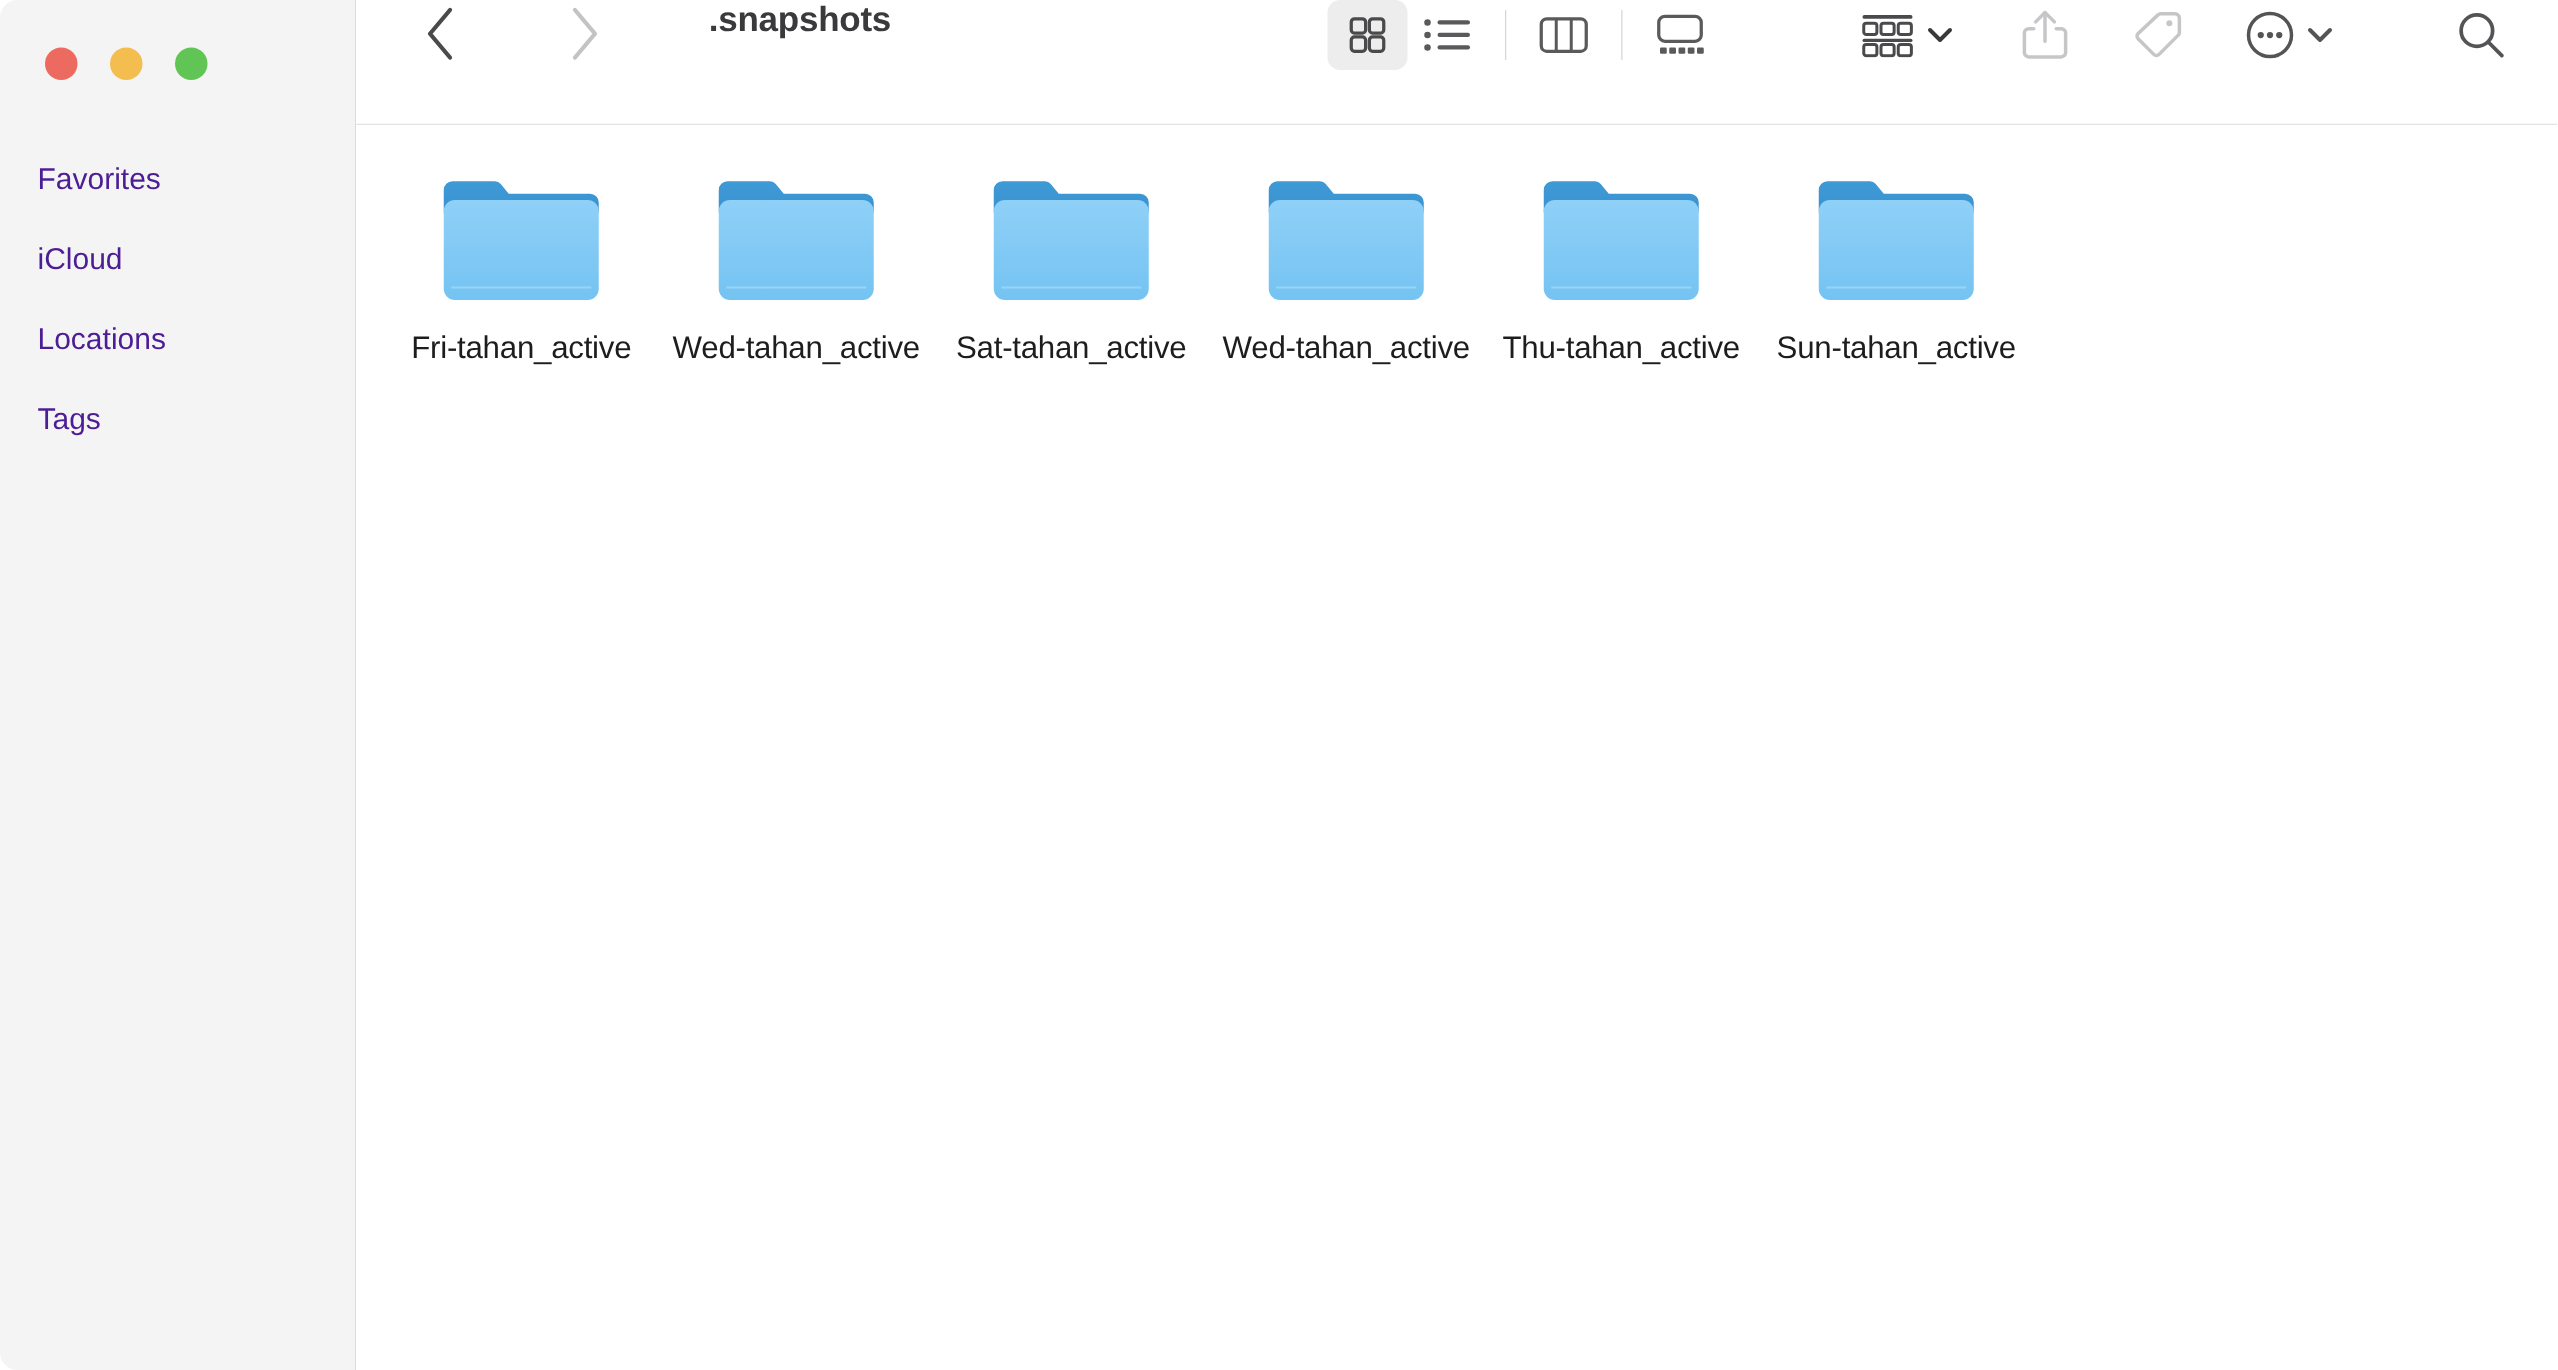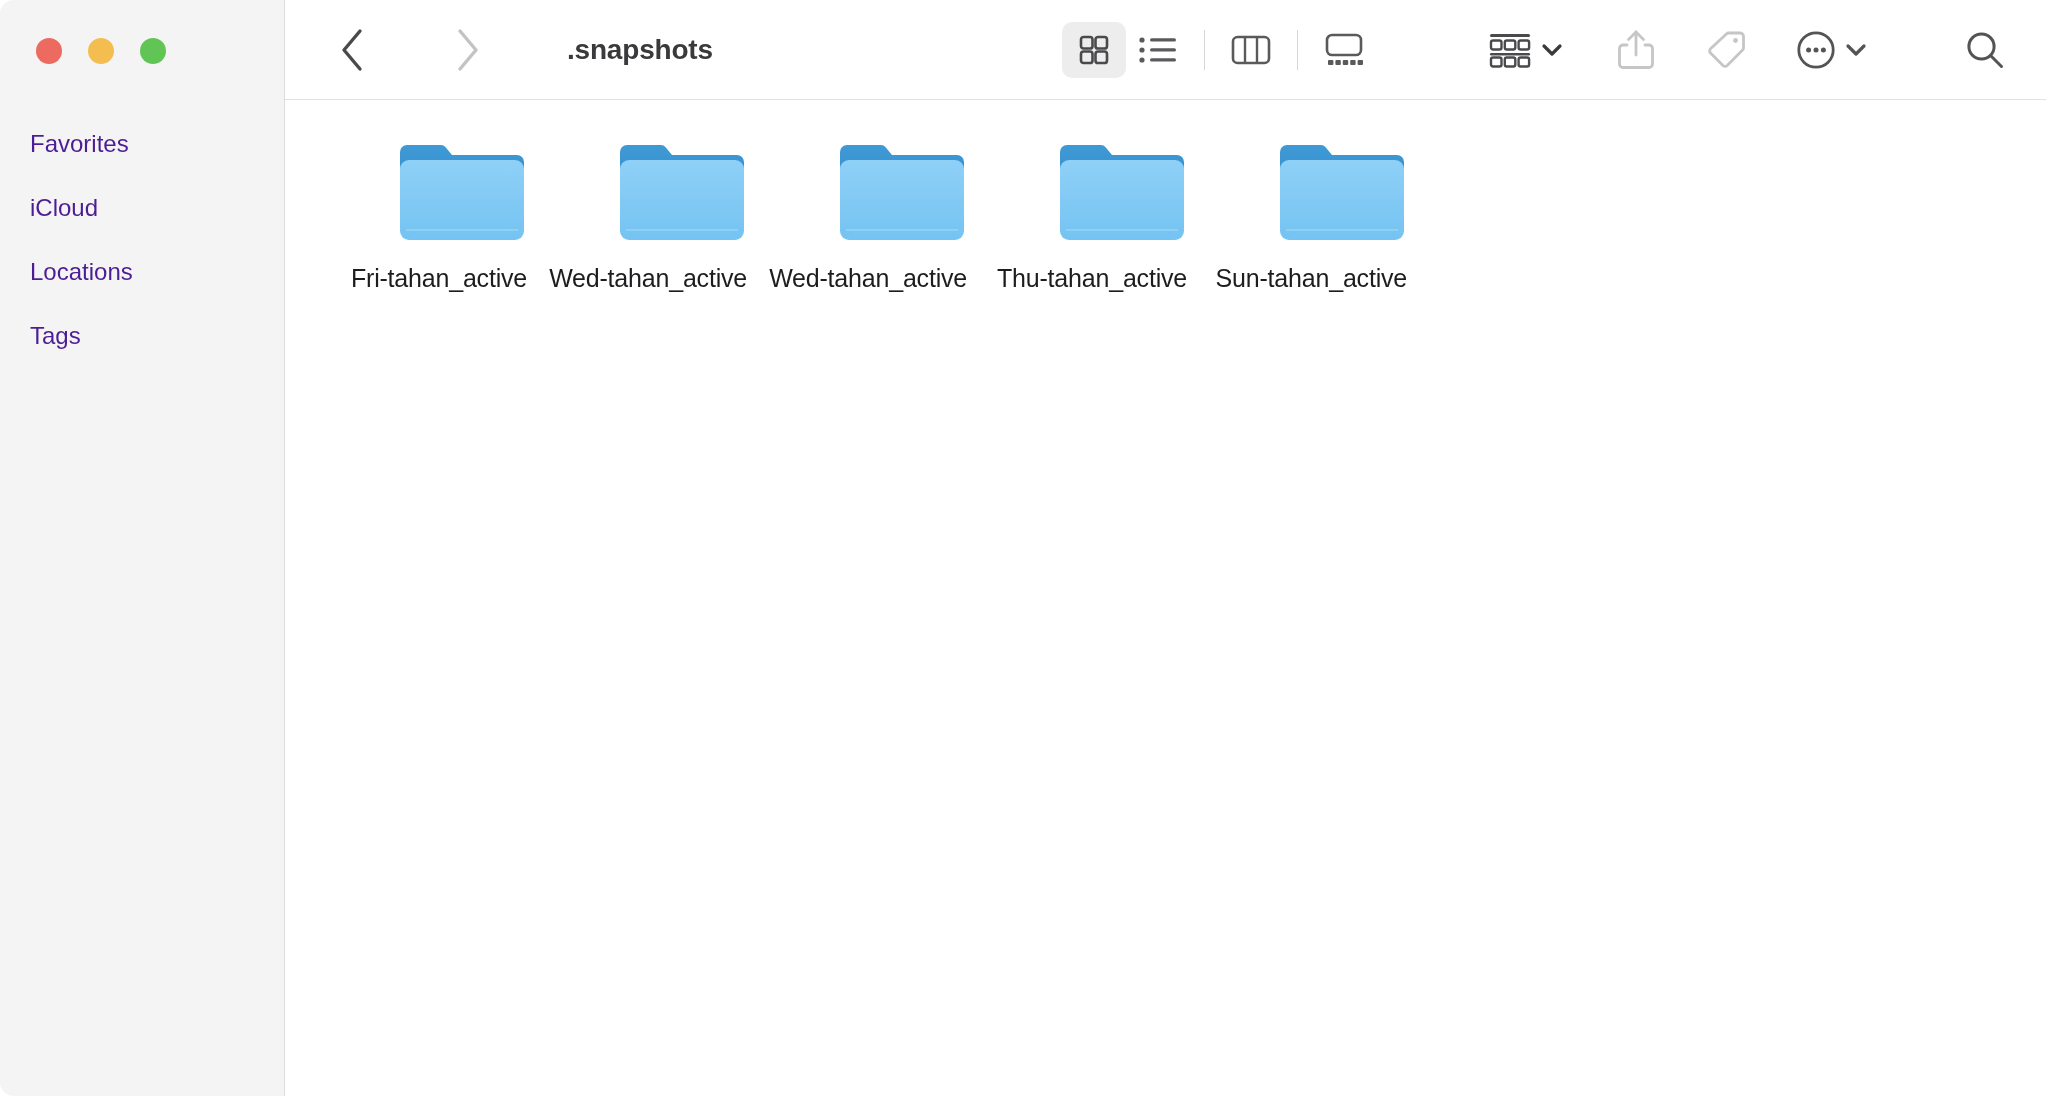--- a/index.html
+++ b/index.html
@@ -59,21 +59,21 @@
     border-bottom-right-radius:14px;
     min-width:0;
     overflow:hidden;
   }
 
   
   #toolbar {
     height:100px;
     flex:0 0 100px;
     display:flex;
-    align-items:center;
+    align-items:flex-start;
     border-bottom:1px solid #e2e2e2;
     background:#ffffff;
     padding:0 24px 0 0;
     position:relative;
     gap:44px;
   }
   .nav-btn {
     width:54px; height:54px;
     display:flex; align-items:center; justify-content:center;
     background:none; border:none; cursor:pointer;
@@ -135,21 +135,21 @@
   #icon-grid {
     display:flex;
     flex-wrap:wrap;
     align-content:flex-start;
     padding-left:22px;
   }
   .file-item {
     width:220px;
     display:flex;
     flex-direction:column;
-    align-items:flex-end;
+    align-items:center;
     padding-top:6px;
     cursor:default;
   }
   .folder-icon {
     width:130px; height:105px;
     position:relative;
     margin-bottom:18px;
   }
   .file-label {
     font-size:25px;
@@ -357,20 +357,38 @@
                   </linearGradient>
                   <linearGradient id="ft" x1="0" y1="0" x2="0" y2="1">
                     <stop offset="0%" stop-color="#3e9ad6"></stop>
                     <stop offset="100%" stop-color="#3a92cf"></stop>
                   </linearGradient>
                 </defs>
                 <path d="M3 12 a7 7 0 0 1 7-7 H44 a6 6 0 0 1 4.6 2.2 L55 15 H120 a7 7 0 0 1 7 7 V30 H3 Z" fill="url(#ft)"></path>
                 <rect x="3" y="20" width="124" height="80" rx="9" fill="url(#fg)"></rect>
                 <line x1="9" y1="90" x2="121" y2="90" stroke="#a2dbf9" stroke-width="1.6" opacity="0.75"></line>
               </svg></div>
+            <div class="file-label">Sat-tahan_active</div>
+          </div>
+          <div class="file-item">
+            <div class="folder-icon"><svg width="130" height="105" viewBox="0 0 130 105">
+                <defs>
+                  <linearGradient id="fg" x1="0" y1="0" x2="0" y2="1">
+                    <stop offset="0%" stop-color="#8fd0f7"></stop>
+                    <stop offset="100%" stop-color="#74c3f2"></stop>
+                  </linearGradient>
+                  <linearGradient id="ft" x1="0" y1="0" x2="0" y2="1">
+                    <stop offset="0%" stop-color="#3e9ad6"></stop>
+                    <stop offset="100%" stop-color="#3a92cf"></stop>
+                  </linearGradient>
+                </defs>
+                <path d="M3 12 a7 7 0 0 1 7-7 H44 a6 6 0 0 1 4.6 2.2 L55 15 H120 a7 7 0 0 1 7 7 V30 H3 Z" fill="url(#ft)"></path>
+                <rect x="3" y="20" width="124" height="80" rx="9" fill="url(#fg)"></rect>
+                <line x1="9" y1="90" x2="121" y2="90" stroke="#a2dbf9" stroke-width="1.6" opacity="0.75"></line>
+              </svg></div>
             <div class="file-label">Wed-tahan_active</div>
           </div>
           <div class="file-item">
             <div class="folder-icon"><svg width="130" height="105" viewBox="0 0 130 105">
                 <defs>
                   <linearGradient id="fg" x1="0" y1="0" x2="0" y2="1">
                     <stop offset="0%" stop-color="#8fd0f7"></stop>
                     <stop offset="100%" stop-color="#74c3f2"></stop>
                   </linearGradient>
                   <linearGradient id="ft" x1="0" y1="0" x2="0" y2="1">

